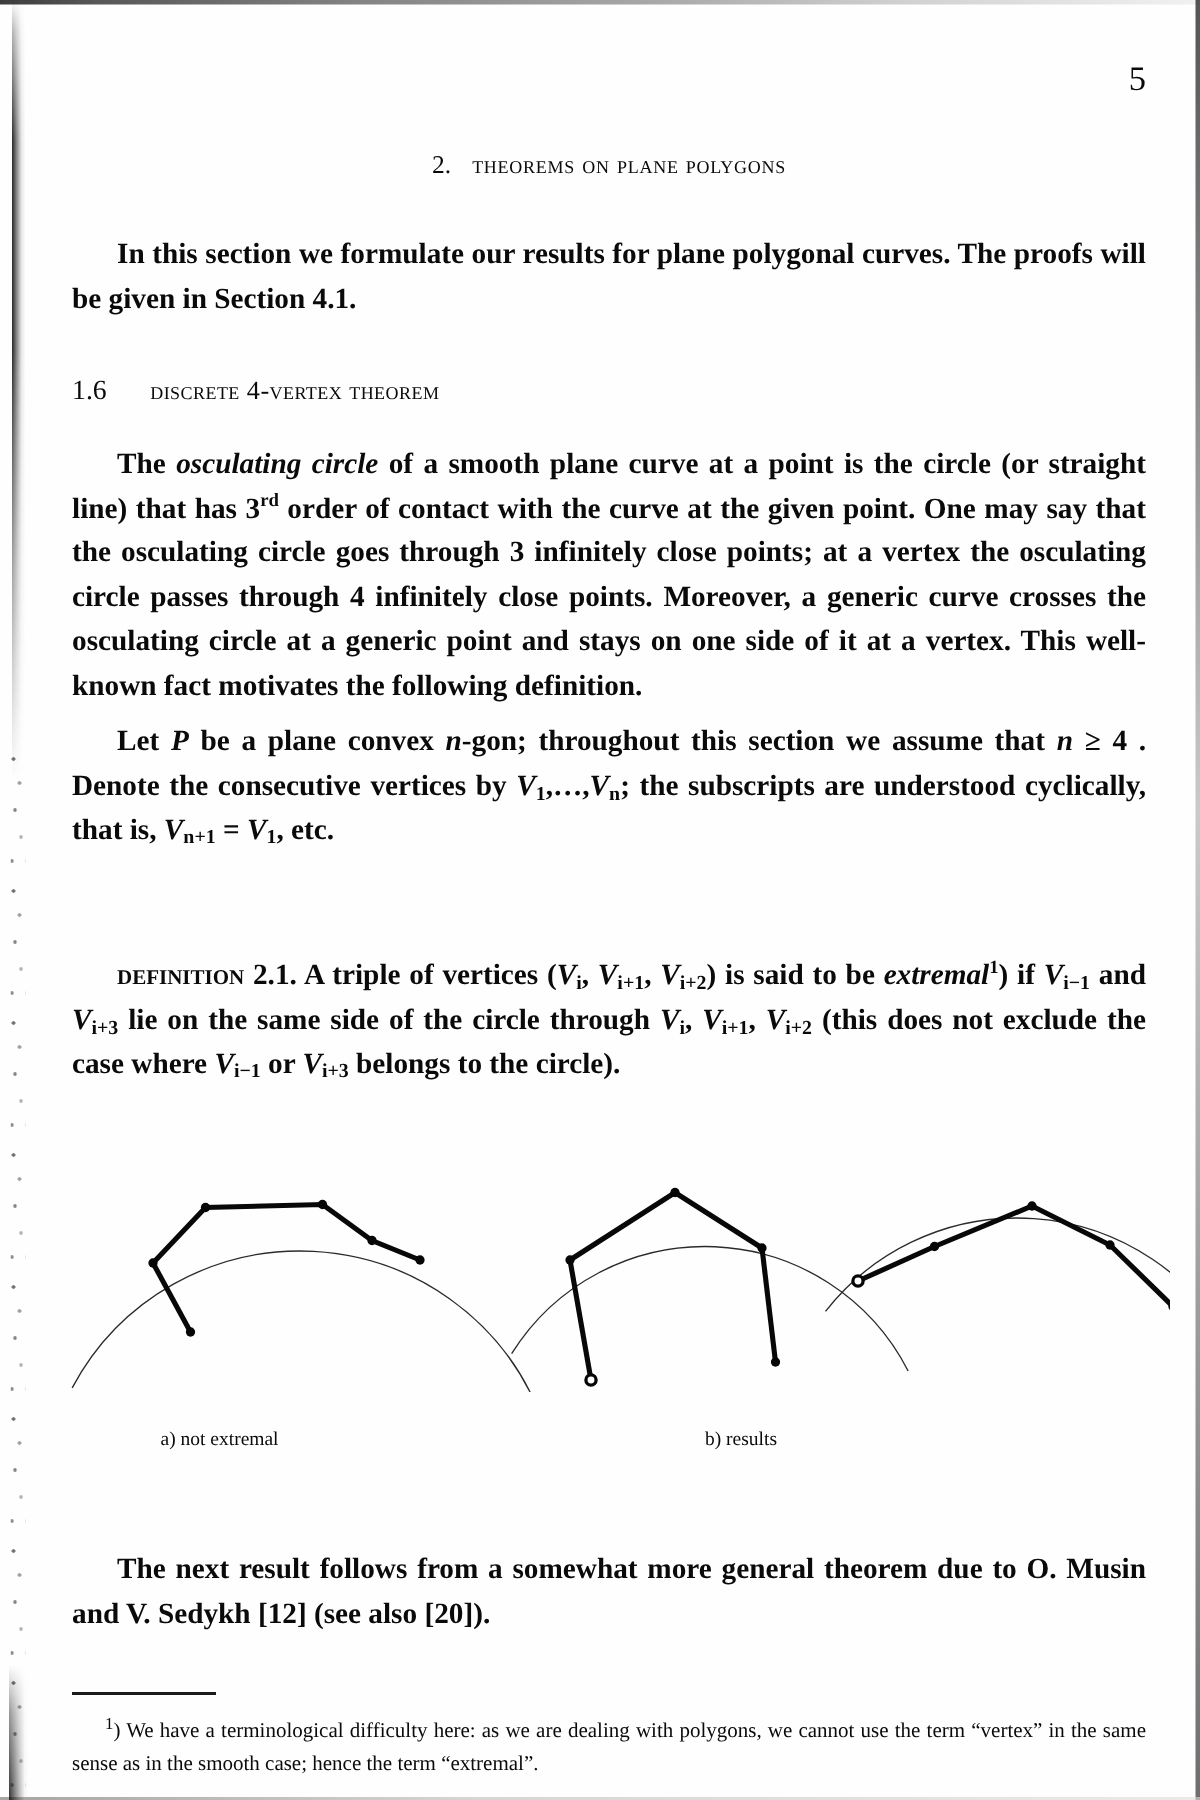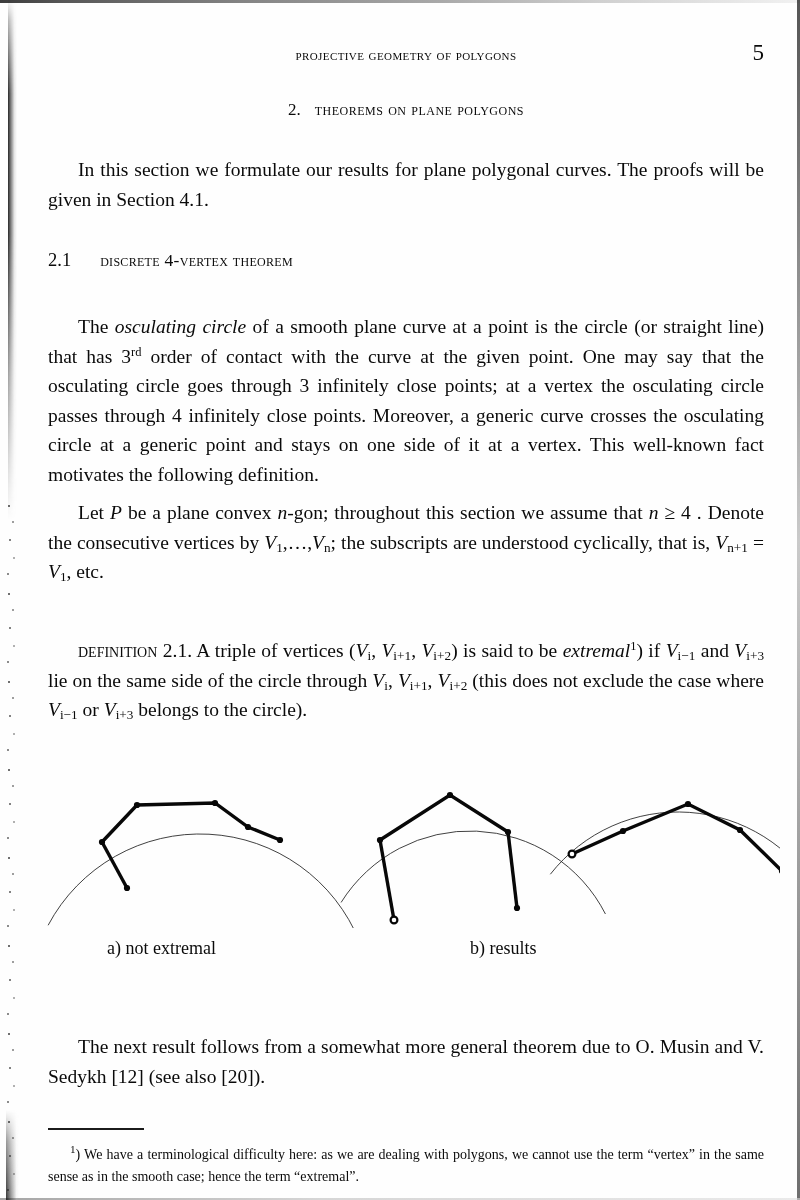--- a/index.html
+++ b/index.html
@@ -115,21 +115,21 @@
   }
 
   p.body {
     margin: 0;
     font-size: 19.5px;
     line-height: 29.5px;
     text-align: justify;
     text-justify: inter-word;
     hyphens: none;
   }
-  p.body.indent { text-indent: 30px; }
+  p.body.indent { text-indent: 30px; font-weight: bold; }
 
   .sub-head {
     font-size: 17.5px;
     font-variant: small-caps;
   }
   .sub-head .num { font-variant: normal; font-size: 18.5px; }
   .sub-head .ttl {
     text-transform: lowercase;
     font-variant: small-caps;
     margin-left: 29px;
@@ -145,22 +145,22 @@
   .defword {
     font-variant: small-caps;
     text-transform: lowercase;
   }
 
   
   .figure-wrap { position: absolute; left: 40px; top: 778px; width: 740px; }
   .fig-captions {
     position: relative;
     height: 26px;
-    margin-top: 6px;
-    font-size: 18px;
+    margin-top: 18px;
+    font-size: 13px;
   }
   .cap-a { position: absolute; left: 67px; }
   .cap-b { position: absolute; left: 430px; }
   .fig-label {
     text-align: center;
     font-size: 17px;
     font-variant: small-caps;
     text-transform: lowercase;
     margin-top: 16px;
     padding-right: 20px;
@@ -189,43 +189,42 @@
 <div id="page">
 
   <div class="scan-edge-top"></div>
   <div class="scan-edge-right"></div>
   <div class="scan-edge-bottom"></div>
   <div class="gutter-shadow"></div>
   <div class="gutter-speckle"></div>
   <div class="gutter-blot"></div>
 
   <div class="running-head">
-    <div class="running-title">Projective geometry of polygons</div>
     <div class="folio">5</div>
   </div>
 
   <div class="section-head">
     <span class="num">2.</span><span class="ttl">Theorems on plane polygons</span>
   </div>
 
   <div class="blk" style="top:155px;">
     <p class="body indent">In this section we formulate our results for plane polygonal curves. The proofs will be given in Section 4.1.</p>
   </div>
 
   <div class="blk" style="top:250px;">
     <div class="sub-head">
-      <span class="num">2.1</span><span class="ttl">Discrete 4-vertex theorem</span>
+      <span class="num">1.6</span><span class="ttl">Discrete 4-vertex theorem</span>
     </div>
   </div>
 
-  <div class="blk" style="top:312px;">
+  <div class="blk" style="top:295px;">
     <p class="body indent"><span>The </span><i>osculating circle</i><span> of a smooth plane curve at a point is the circle (or straight line) that has 3</span><sup>rd</sup><span> order of contact with the curve at the given point. One may say that the osculating circle goes through 3 infinitely close points; at a vertex the osculating circle passes through 4 infinitely close points. Moreover, a generic curve crosses the osculating circle at a generic point and stays on one side of it at a vertex. This well-known fact motivates the following definition.</span></p>
   </div>
 
-  <div class="blk" style="top:498px;">
+  <div class="blk" style="top:480px;">
     <p class="body indent"><span>Let </span><span class="mi">P</span><span> be a plane convex </span><span class="mi">n</span><span>-gon; throughout this section we assume that </span><span class="mi">n</span><span> ≥ 4 . Denote the consecutive vertices by </span><span class="mi">V</span><sub>1</sub><span>,…,</span><span class="mi">V</span><sub>n</sub><span>; the subscripts are understood cyclically, that is, </span><span class="mi">V</span><sub>n+1</sub><span> = </span><span class="mi">V</span><sub>1</sub><span>, etc.</span></p>
   </div>
 
   <div class="blk" style="top:620px;margin-top:16px;">
     <p class="body indent"><span class="defword">Definition</span> <span>2.1.</span><span> A triple of vertices (</span><span class="mi">V</span><sub>i</sub><span>, </span><span class="mi">V</span><sub>i+1</sub><span>, </span><span class="mi">V</span><sub>i+2</sub><span>) is said to be </span><i>extremal</i><sup>1</sup><span>) if </span><span class="mi">V</span><sub>i−1</sub><span> and </span><span class="mi">V</span><sub>i+3</sub><span> lie on the same side of the circle through </span><span class="mi">V</span><sub>i</sub><span>, </span><span class="mi">V</span><sub>i+1</sub><span>, </span><span class="mi">V</span><sub>i+2</sub><span> (this does not exclude the case where </span><span class="mi">V</span><sub>i−1</sub><span> or </span><span class="mi">V</span><sub>i+3</sub><span> belongs to the circle).</span></p>
   </div>
 
   <div class="figure-wrap">
     <svg id="fig-svg" width="740" height="150" viewBox="0 0 740 150">
         <g transform="translate(12,0)">

